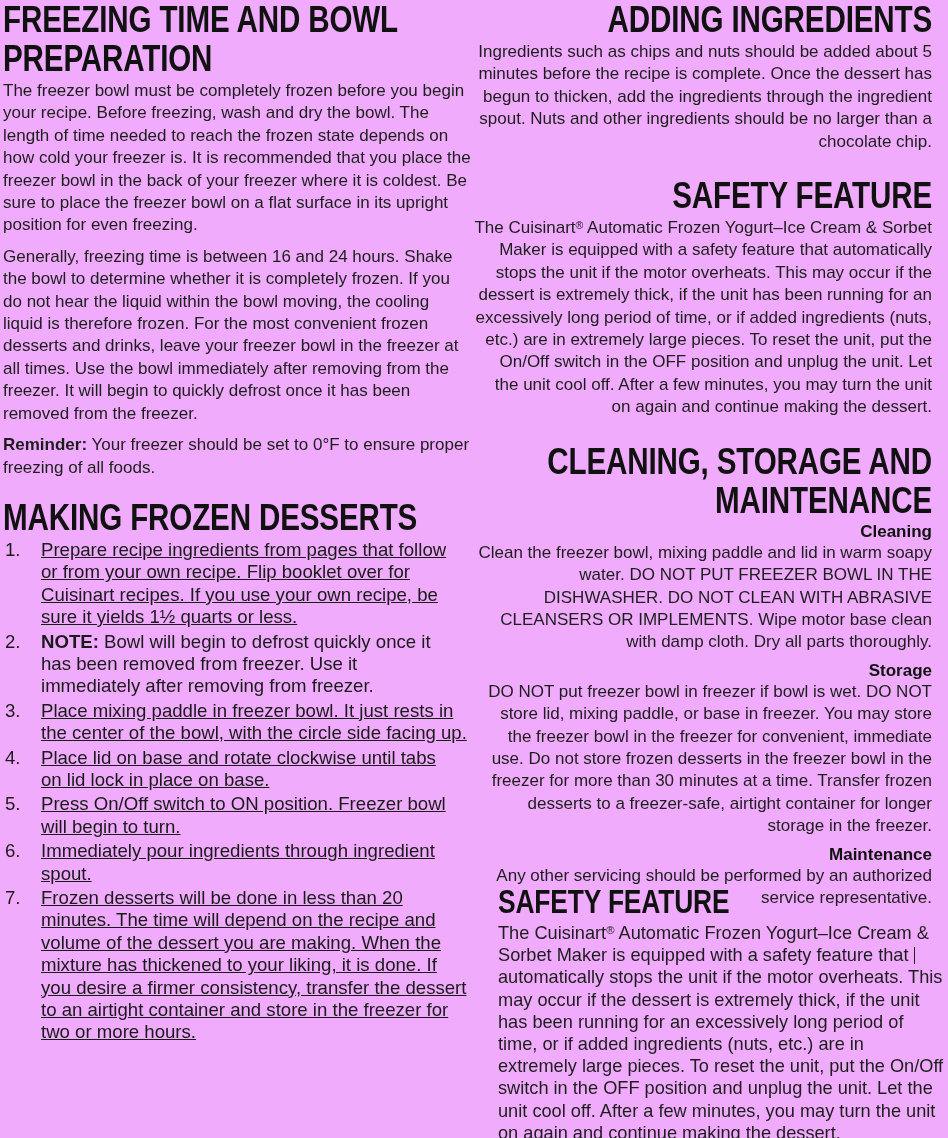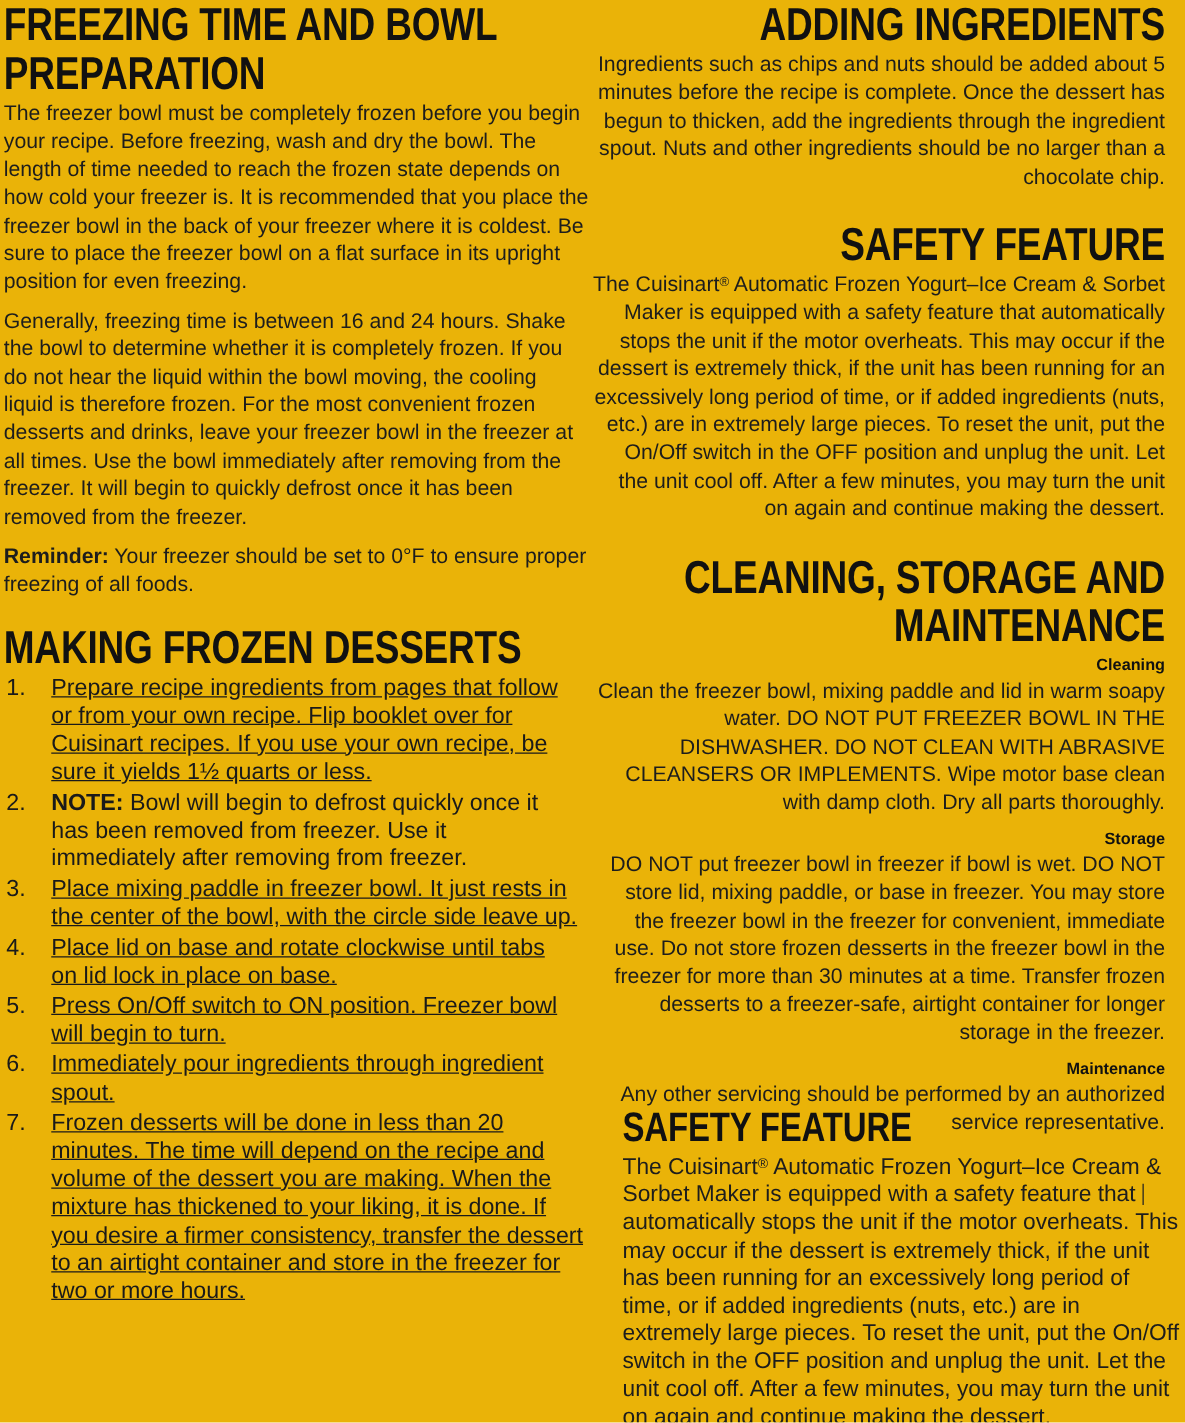--- a/index.html
+++ b/index.html
@@ -12,21 +12,21 @@
     height: 1138px;
     font-family: "Liberation Sans", sans-serif;
     color: #1a1a1a;
     -webkit-font-smoothing: antialiased;
   }
   .page {
     position: relative;
     width: 948px;
     height: 1138px;
     overflow: hidden;
-    background: #eab308;
+    background: #f0abfc;
   }
   .col {
     position: absolute;
     top: 0;
     width: 466px;
   }
   .col-left  { left: 3px;  width: 468px; }
   .col-right { left: 472px; width: 460px; text-align: right; }
 
   h1.sec {
@@ -44,21 +44,21 @@
 
   p.body {
     font-size: 17px;
     line-height: 22.4px;
     margin: 0 0 9px 0;
     color: #1d1d1d;
   }
   p.body.tight { margin-bottom: 0; }
 
   h3.sub {
-    font-size: 13px;
+    font-size: 17px;
     line-height: 20px;
     font-weight: bold;
     margin: 7px 0 0 0;
     color: #111;
   }
   h3.sub.first { margin-top: 2px; }
 
   .b { font-weight: bold; }
 
   sup.reg {
@@ -148,21 +148,21 @@
         <span class="step-text narrow">Prepare recipe ingredients from pages that follow or from your own recipe. Flip booklet over for Cuisinart recipes. If you use your own recipe, be sure it yields 1½ quarts or less.</span>
       </li>
 
       <li>
         <span class="num">2.</span>
         <span class="note narrow"><span class="b">NOTE:</span><span> Bowl will begin to defrost quickly once it has been removed from freezer. Use it immediately after removing from freezer.</span></span>
       </li>
 
       <li>
         <span class="num">3.</span>
-        <span class="step-text wide">Place mixing paddle in freezer bowl. It just rests in the center of the bowl, with the circle side leave up.</span>
+        <span class="step-text wide">Place mixing paddle in freezer bowl. It just rests in the center of the bowl, with the circle side facing up.</span>
       </li>
 
       <li>
         <span class="num">4.</span>
         <span class="step-text narrow">Place lid on base and rotate clockwise until tabs on lid lock in place on base.</span>
       </li>
 
       <li>
         <span class="num">5.</span>
         <span class="step-text narrow">Press On/Off switch to ON position. Freezer bowl will begin to turn.</span>

